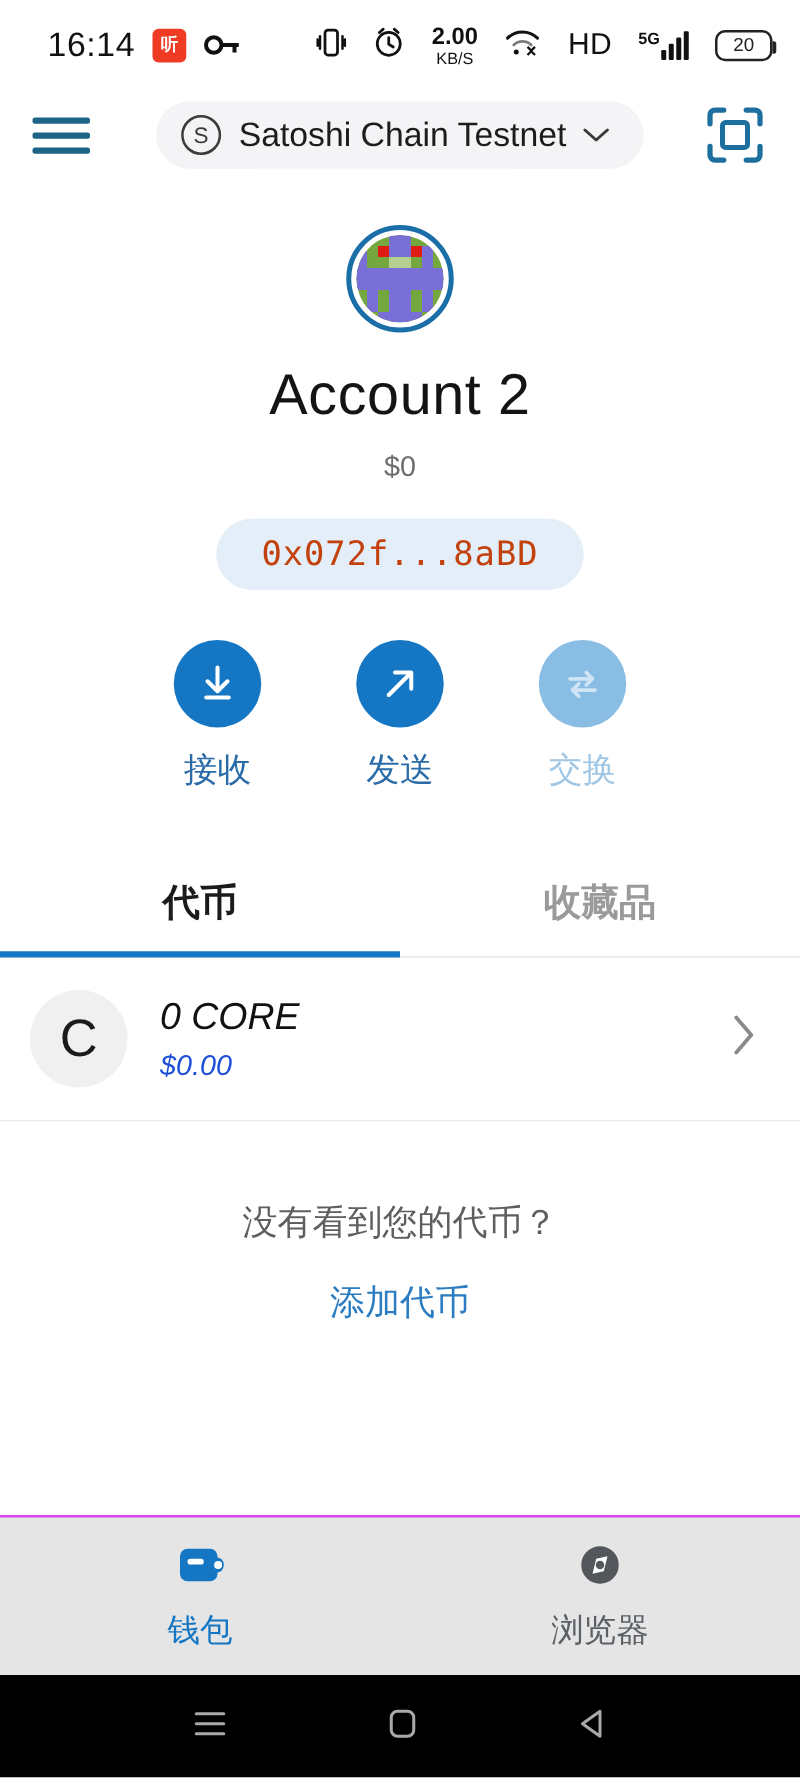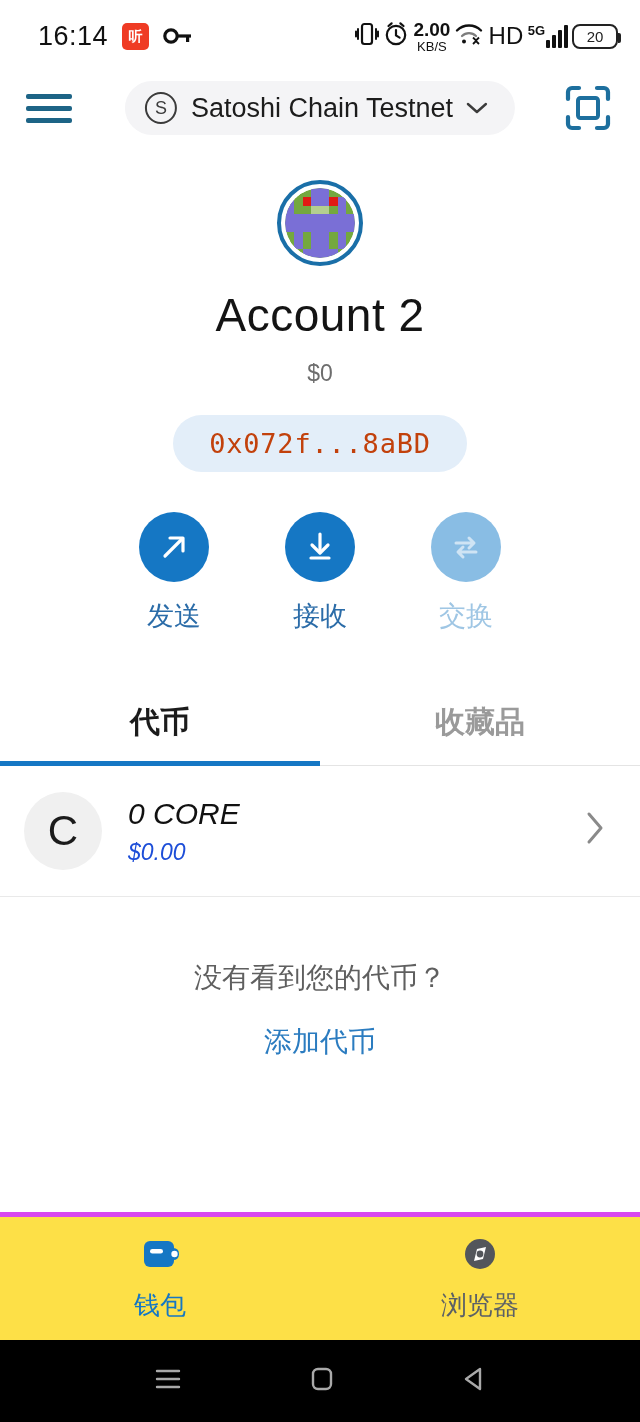--- a/index.html
+++ b/index.html
@@ -13,21 +13,21 @@
 
   
   .statusbar {
     height: 72px; flex: 0 0 72px;
     display: flex; align-items: center;
     padding: 0 22px 0 38px;
     background: #ffffff;
   }
   .sb-time { font-size: 27px; color: #111; letter-spacing: .5px; font-weight: 400; }
   .sb-left { display: flex; align-items: center; gap: 14px; }
-  .sb-right { margin-left: auto; display: flex; align-items: center; gap: 4px; }
+  .sb-right { margin-left: auto; display: flex; align-items: center; gap: 21px; }
   .ic-app {
     width: 27px; height: 27px; background: #ef3b24; border-radius: 5px;
     display:flex; align-items:center; justify-content:center;
     color:#fff; font-size:14px; font-weight:700; line-height:1;
     font-family:"DejaVu Sans", sans-serif;
   }
   .ic-key { width: 30px; height: 22px; display:flex; align-items:center; }
   .sb-net { display:flex; flex-direction:column; align-items:center; line-height:1; }
   .sb-net .n1 { font-size: 19px; font-weight: 700; color:#111; }
   .sb-net .n2 { font-size: 13px; font-weight: 400; color:#111; margin-top:1px; }
@@ -132,22 +132,22 @@
   
   .hint { text-align:center; padding-top: 62px; }
   .hint-q { font-size: 28px; color:#5f5f5f; }
   .hint-link { display:inline-block; margin-top: 26px; font-size: 28px; color:#2b7cc0; cursor:pointer; }
 
   .spacer { flex: 1 1 auto; }
 
   
   .bottomnav {
     flex: 0 0 128px; height:128px;
-    border-top: 5px solid #d946ef;
-    display:flex; align-items:center; background:#fde047;
+    border-top: 2px solid #d946ef;
+    display:flex; align-items:center; background:#e5e5e5;
   }
   .navitem { flex:1; text-align:center; cursor:pointer; }
   .navitem .nlbl { margin-top: 10px; font-size: 26px; color:#5b6066; }
   .navitem.active .nlbl { color:#1577c4; }
 
   
   .androidnav {
     flex: 0 0 82px; height:82px; background:#000;
     display:flex; align-items:center; justify-content:space-around;
     padding: 0 90px;
@@ -275,35 +275,35 @@
     </div>
     <div class="acct-name">Account 2</div>
     <div class="acct-fiat">$0</div>
     <div class="addr-pill">0x072f...8aBD</div>
   </div>
 
   <div class="actions">
     <div class="action">
       <div class="circ">
         <svg width="38" height="38" viewBox="0 0 38 38">
-          <path d="M10 28 L27 11" stroke="#fff" stroke-width="3.2" stroke-linecap="round"></path>
-          <path d="M15 10 H28 V23" stroke="#fff" stroke-width="3.2" fill="none" stroke-linecap="round" stroke-linejoin="round"></path>
-        </svg>
-      </div>
-      <div class="lbl">发送</div>
+          <path d="M19 6 V24" stroke="#fff" stroke-width="3.2" stroke-linecap="round"></path>
+          <path d="M11 17 L19 25 L27 17" stroke="#fff" stroke-width="3.2" fill="none" stroke-linecap="round" stroke-linejoin="round"></path>
+          <path d="M10 30 H28" stroke="#fff" stroke-width="3.2" stroke-linecap="round"></path>
+        </svg>
+      </div>
+      <div class="lbl">接收</div>
     </div>
     <div class="action">
       <div class="circ">
         <svg width="38" height="38" viewBox="0 0 38 38">
-          <path d="M19 6 V24" stroke="#fff" stroke-width="3.2" stroke-linecap="round"></path>
-          <path d="M11 17 L19 25 L27 17" stroke="#fff" stroke-width="3.2" fill="none" stroke-linecap="round" stroke-linejoin="round"></path>
-          <path d="M10 30 H28" stroke="#fff" stroke-width="3.2" stroke-linecap="round"></path>
-        </svg>
-      </div>
-      <div class="lbl">接收</div>
+          <path d="M10 28 L27 11" stroke="#fff" stroke-width="3.2" stroke-linecap="round"></path>
+          <path d="M15 10 H28 V23" stroke="#fff" stroke-width="3.2" fill="none" stroke-linecap="round" stroke-linejoin="round"></path>
+        </svg>
+      </div>
+      <div class="lbl">发送</div>
     </div>
     <div class="action disabled">
       <div class="circ">
         <svg width="38" height="38" viewBox="0 0 38 38">
           <path d="M9 15 H26 M22 10 L27 15 L22 20" stroke="#cfe4f4" stroke-width="3" fill="none" stroke-linecap="round" stroke-linejoin="round"></path>
           <path d="M29 24 H12 M16 19 L11 24 L16 29" stroke="#cfe4f4" stroke-width="3" fill="none" stroke-linecap="round" stroke-linejoin="round"></path>
         </svg>
       </div>
       <div class="lbl">交换</div>
     </div>

